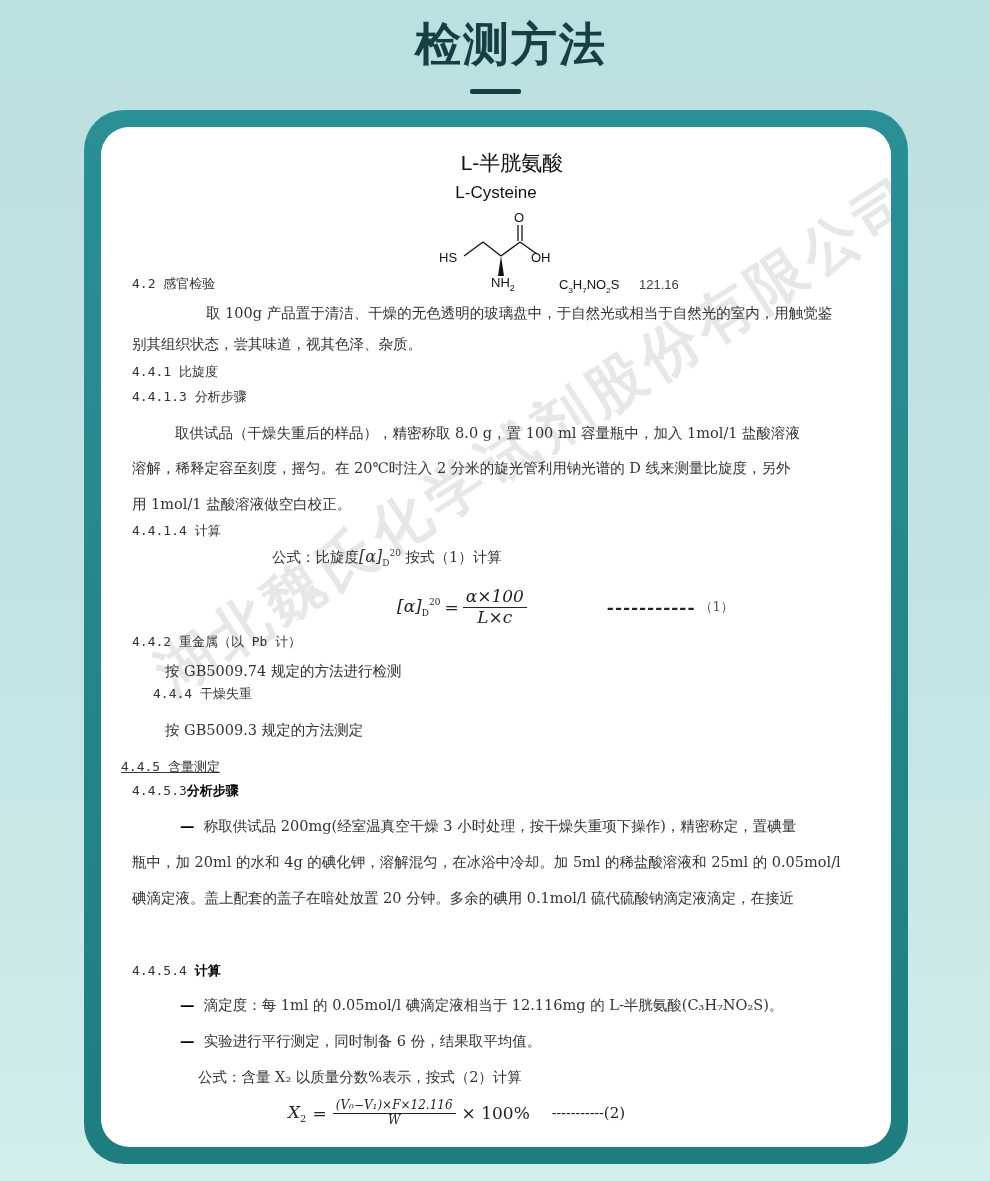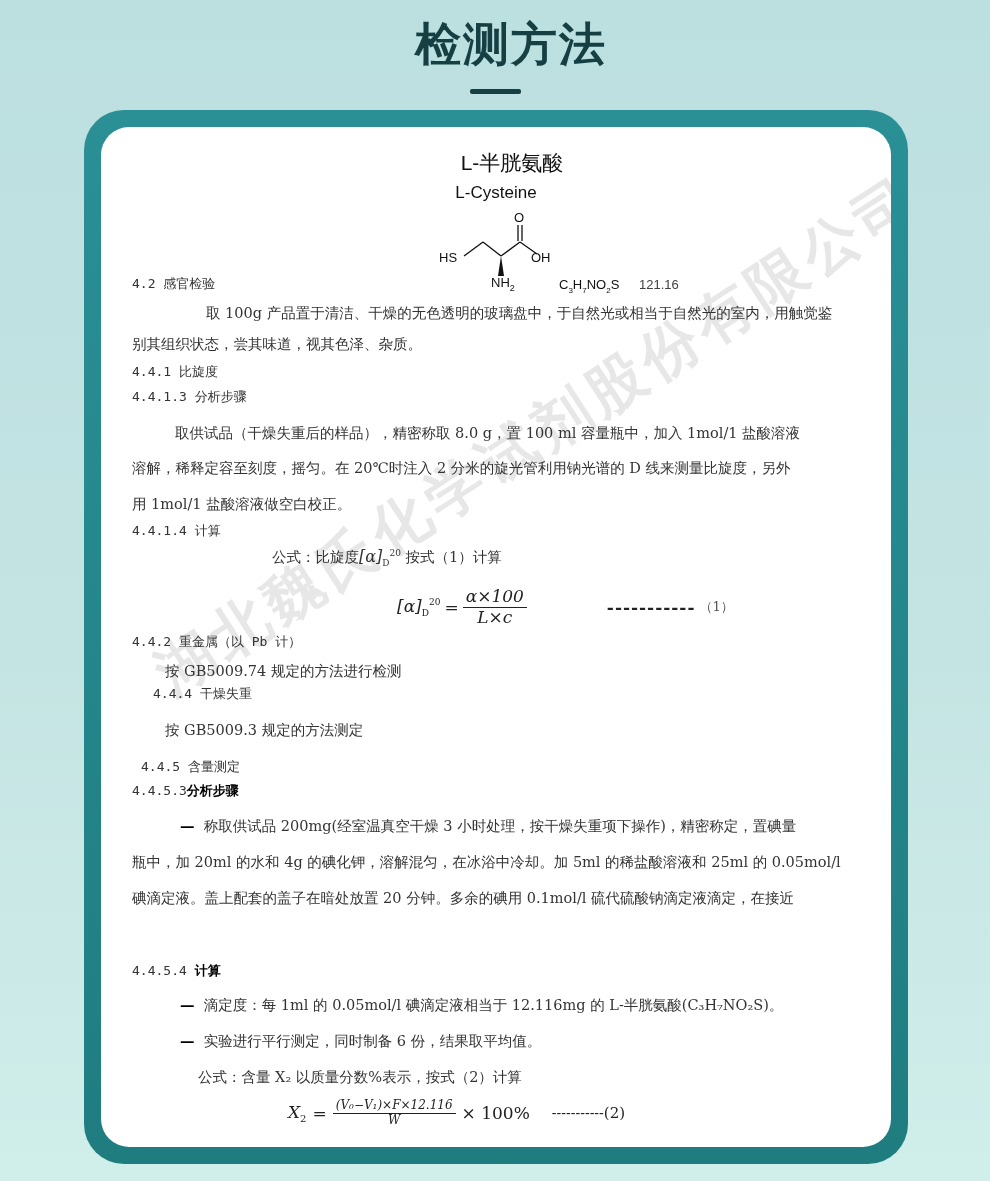--- a/index.html
+++ b/index.html
@@ -102,21 +102,21 @@
         </span>
       <span style="margin-left:76px;font-weight:bold;letter-spacing:1px;">-----------</span>
       <span style="font-size:13px;color:#555;">（1）</span>
     </div>
 
     <div class="abs mono-h" style="left:31px;top:506px;"><span>4.4.2</span> <span>重金属（以 Pb 计）</span></div>
     <div class="abs body-t" style="left:64px;top:535px;">按 GB5009.74 规定的方法进行检测</div>
     <div class="abs mono-h" style="left:44px;top:558px;margin-left:8px;"><span>4.4.4</span> <span>干燥失重</span></div>
     <div class="abs body-t" style="left:64px;top:594px;">按 GB5009.3 规定的方法测定</div>
 
-    <div class="abs mono-h" style="left:40px;top:631px;"><span>4.4.5</span> <span>含量测定</span></div>
+    <div class="abs mono-h" style="left:20px;top:631px;text-decoration:underline;"><span>4.4.5</span> <span>含量测定</span></div>
     <div class="abs mono-h" style="left:31px;top:655px;"><span>4.4.5.3</span><span class="bold" style="font-family:'DejaVu Sans',sans-serif;">分析步骤</span></div>
 
     <div class="abs body-t" style="left:79px;top:690px;"><span class="bold">—</span>&nbsp;&nbsp;<span>称取供试品 200mg(经室温真空干燥 3 小时处理，按干燥失重项下操作)，精密称定，置碘量</span></div>
     <div class="abs body-t" style="left:31px;top:726px;">瓶中，加 20ml 的水和 4g 的碘化钾，溶解混匀，在冰浴中冷却。加 5ml 的稀盐酸溶液和 25ml 的 0.05mol/l</div>
     <div class="abs body-t" style="left:31px;top:762px;">碘滴定液。盖上配套的盖子在暗处放置 20 分钟。多余的碘用 0.1mol/l 硫代硫酸钠滴定液滴定，在接近</div>
 
     <div class="abs mono-h" style="left:31px;top:835px;"><span>4.4.5.4</span> <span class="bold" style="font-family:'DejaVu Sans',sans-serif;">计算</span></div>
 
     <div class="abs body-t" style="left:79px;top:869px;"><span class="bold">—</span>&nbsp;&nbsp;<span>滴定度：每 1ml 的 0.05mol/l 碘滴定液相当于 12.116mg 的 L-半胱氨酸(C₃H₇NO₂S)。</span></div>
     <div class="abs body-t" style="left:79px;top:905px;"><span class="bold">—</span>&nbsp;&nbsp;<span>实验进行平行测定，同时制备 6 份，结果取平均值。</span></div>

